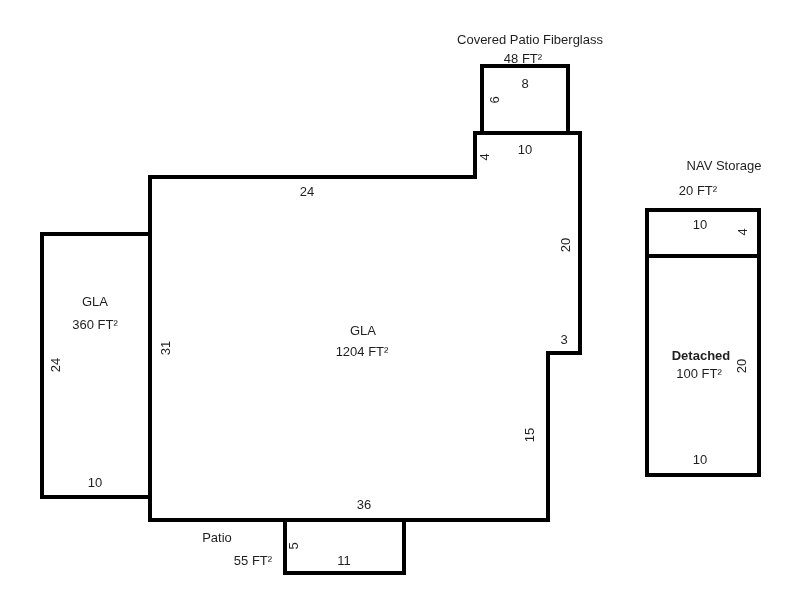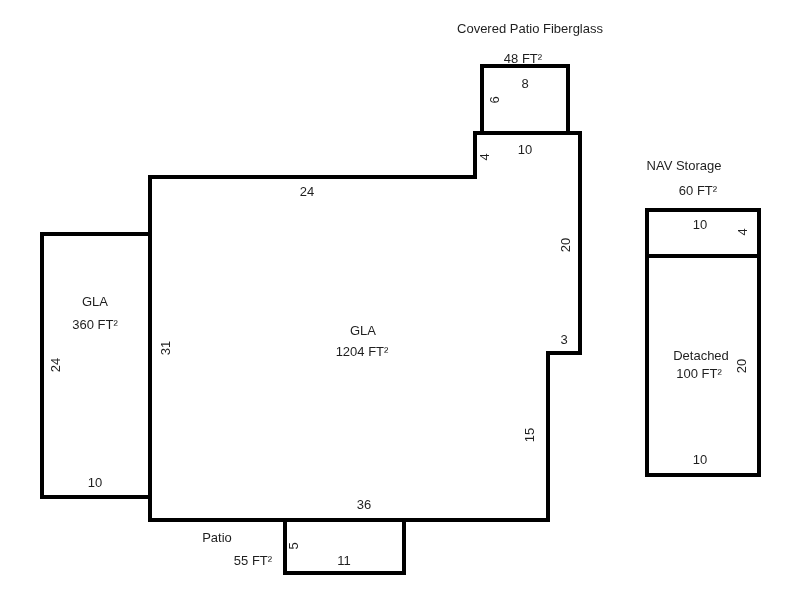--- a/index.html
+++ b/index.html
@@ -34,47 +34,47 @@
 
     <rect x="42" y="234" width="108" height="263" fill="#ffffff" stroke="#000000" stroke-width="4"></rect>
 
     <polygon points="150,177 475,177 475,133 580,133 580,353 548,353 548,520 150,520" fill="#ffffff" stroke="#000000" stroke-width="4"></polygon>
 
     <rect x="647" y="210" width="112" height="46" fill="#ffffff" stroke="#000000" stroke-width="4"></rect>
 
     <rect x="647" y="256" width="112" height="219" fill="#ffffff" stroke="#000000" stroke-width="4"></rect>
   </svg>
 
-  <span class="lbl" style="left:530px;top:28px;">Covered Patio Fiberglass</span>
+  <span class="lbl" style="left:530px;top:39px;">Covered Patio Fiberglass</span>
   <span class="lbl" style="left:523px;top:58px;">48 FT²</span>
   <span class="lbl" style="left:525px;top:83px;">8</span>
   <span class="lbl rot" style="left:494px;top:100px;">6</span>
 
   <span class="lbl" style="left:525px;top:149px;">10</span>
   <span class="lbl rot" style="left:484px;top:157px;">4</span>
   <span class="lbl" style="left:307px;top:191px;">24</span>
   <span class="lbl rot" style="left:565px;top:245px;">20</span>
   <span class="lbl" style="left:564px;top:339px;">3</span>
   <span class="lbl rot" style="left:529px;top:435px;">15</span>
   <span class="lbl" style="left:364px;top:504px;">36</span>
   <span class="lbl rot" style="left:165px;top:348px;">31</span>
   <span class="lbl" style="left:363px;top:330px;">GLA</span>
   <span class="lbl" style="left:362px;top:351px;">1204 FT²</span>
 
   <span class="lbl" style="left:95px;top:301px;">GLA</span>
   <span class="lbl" style="left:95px;top:324px;">360 FT²</span>
   <span class="lbl rot" style="left:55px;top:365px;">24</span>
   <span class="lbl" style="left:95px;top:482px;">10</span>
 
-  <span class="lbl" style="left:684px;top:165px;">NAV Storage</span>
-  <span class="lbl" style="left:698px;top:190px;">60 FT²</span>
+  <span class="lbl" style="left:724px;top:165px;">NAV Storage</span>
+  <span class="lbl" style="left:698px;top:190px;">20 FT²</span>
   <span class="lbl" style="left:700px;top:224px;">10</span>
   <span class="lbl rot" style="left:742px;top:232px;">4</span>
 
-  <span class="lbl" style="left:701px;top:355px;">Detached</span>
+  <span class="lbl" style="left:701px;top:355px;font-weight:bold;">Detached</span>
   <span class="lbl" style="left:699px;top:373px;">100 FT²</span>
   <span class="lbl rot" style="left:741px;top:366px;">20</span>
   <span class="lbl" style="left:700px;top:459px;">10</span>
 
   <span class="lbl" style="left:217px;top:537px;">Patio</span>
   <span class="lbl" style="left:233px;top:560px;margin-left:20px;">55 FT²</span>
   <span class="lbl rot" style="left:293px;top:546px;">5</span>
   <span class="lbl" style="left:344px;top:560px;text-align:right;">11</span>
 
 </div>

